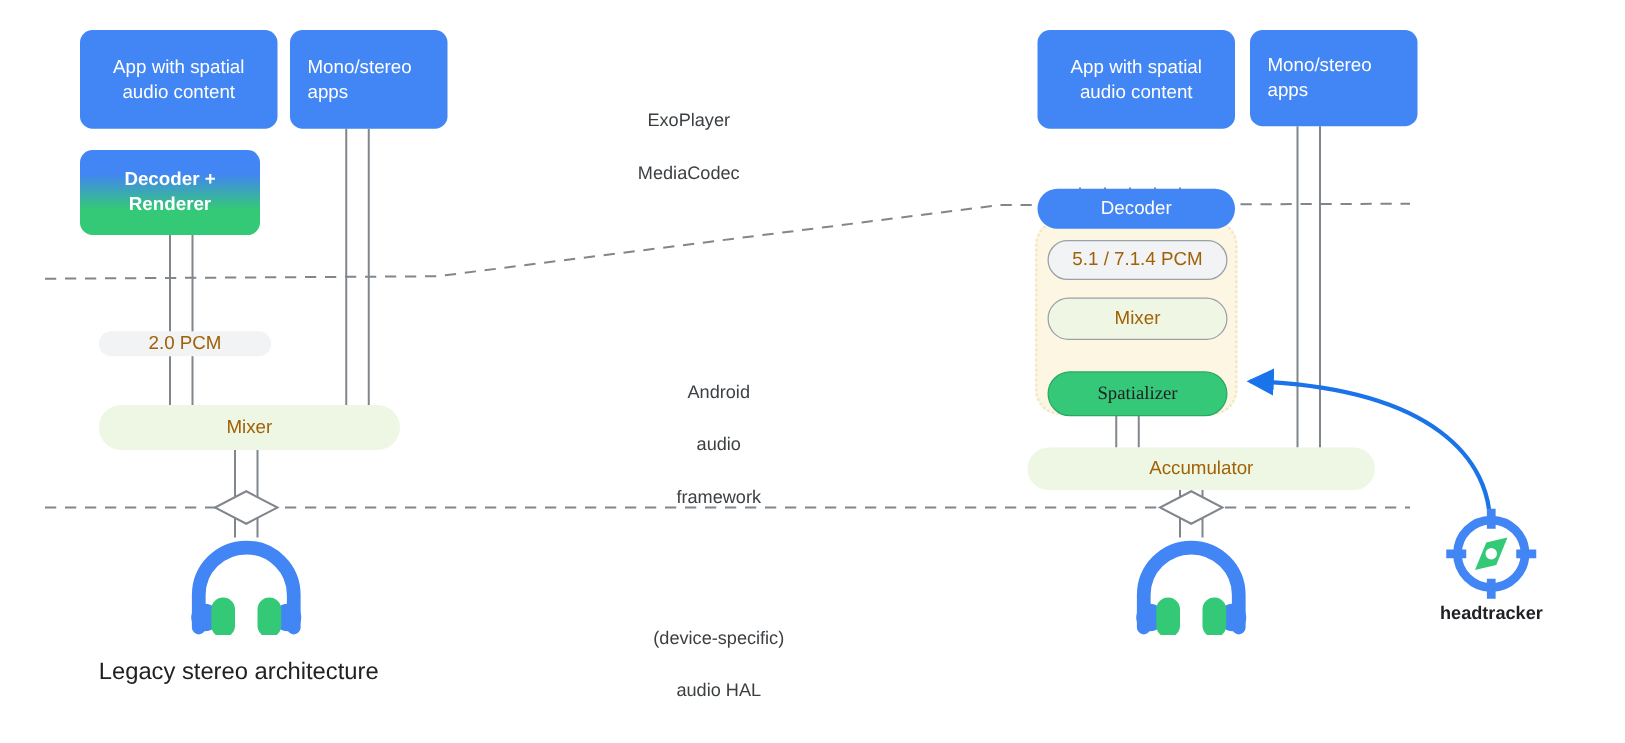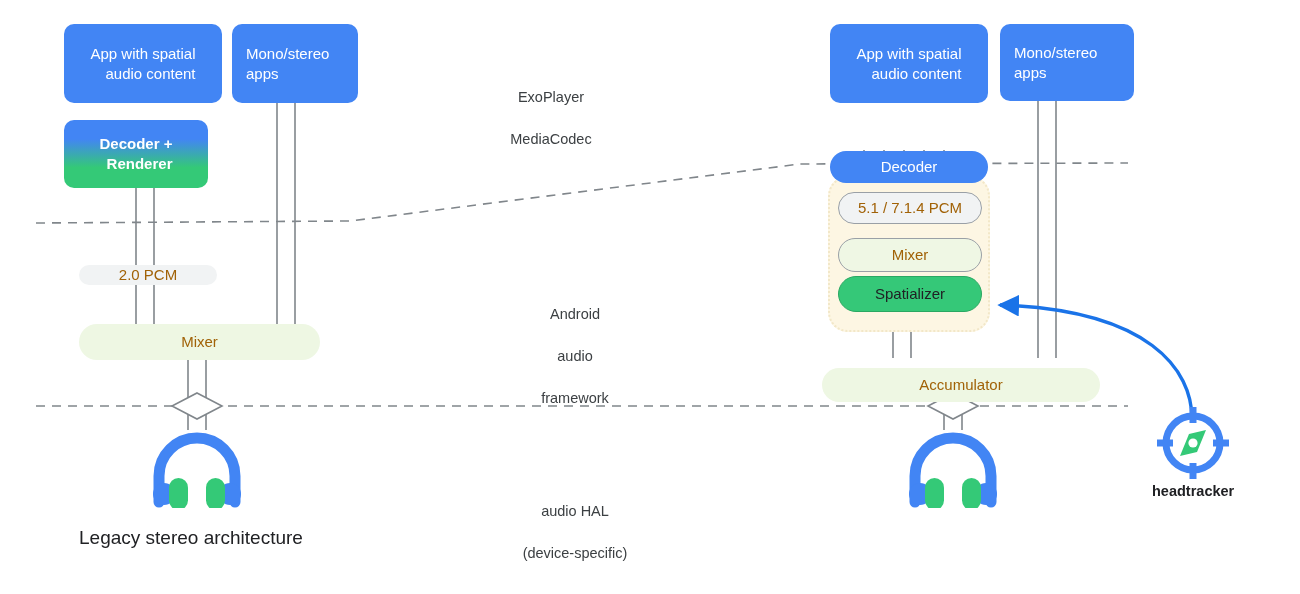--- a/index.html
+++ b/index.html
@@ -1,19 +1,19 @@
 <!DOCTYPE html>
 <html><head>
 <meta charset="utf-8">
 <style>
   html,body{margin:0;padding:0;background:#ffffff;}
   body{width:1300px;height:594px;font-family:"Liberation Sans",sans-serif;overflow:hidden;}
   #stage{position:relative;width:1300px;height:594px;background:#fff;}
   #svgwrap{position:absolute;left:0;top:0;width:1300px;height:594px;}
-  .node{position:absolute;box-sizing:border-box;display:flex;align-items:center;justify-content:center;text-align:right;}
+  .node{position:absolute;box-sizing:border-box;display:flex;align-items:center;justify-content:center;text-align:center;}
   .blue{background:#4285f4;color:#ffffff;border-radius:10px;font-size:15px;line-height:20px;}
   .blue.bold{font-weight:normal;margin-top:33px;}
   .gradbox{background:linear-gradient(180deg,#4285f4 0%,#4285f4 28%,#34c977 70%,#34c977 100%);
            color:#fff;border-radius:10px;font-weight:bold;font-size:15px;line-height:20px;}
   .pill{border-radius:999px;font-size:15px;line-height:20px;color:#a16207;}
   .gray{background:#f1f3f4;}
   .graybd{background:#f1f3f4;border:1px solid #9aa0a6;}
   .lgreen{background:#eef7e3;}
   .lgreenbd{background:#eff7e4;border:1px solid #9aa0a6;}
   .solidgreen{background:#35c878;border:1px solid #2aa863;color:#202124;}
@@ -163,25 +163,25 @@
   </div>
 
   <div class="node pill graybd" style="left:838px;top:192px;width:144px;height:32px;">
     <span>5.1 / 7.1.4 PCM</span>
   </div>
 
   <div class="node pill lgreenbd" style="left:838px;top:238px;width:144px;height:34px;">
     <span>Mixer</span>
   </div>
 
-  <div class="node pill solidgreen" style="left:838px;top:276px;width:144px;height:36px;">
+  <div class="node pill solidgreen" style="left:838px;top:297px;width:144px;height:36px;font-family:Liberation Serif, serif;">
     <span>Spatializer</span>
   </div>
 
-  <div class="node pill lgreen" style="left:822px;top:358px;width:278px;height:34px;margin-top:10px;">
+  <div class="node pill lgreen" style="left:822px;top:358px;width:278px;height:34px;">
     <span>Accumulator</span>
   </div>
 
   <div class="icon" style="left:903px;top:428px;width:100px;height:80px;">
     <svg viewBox="0 0 100 80" width="100" height="80">
       <path d="M12,74 L12,48 A38,38 0 0 1 88,48 L88,74" fill="none" stroke="#4285f4" stroke-width="11" stroke-linecap="round"></path>
       <rect x="6" y="55" width="22" height="22" rx="11" fill="#4285f4"></rect>
       <rect x="72" y="55" width="22" height="22" rx="11" fill="#4285f4"></rect>
       <rect x="22" y="50" width="19" height="32" rx="9.5" fill="#34c977"></rect>
       <rect x="59" y="50" width="19" height="32" rx="9.5" fill="#34c977"></rect>
@@ -208,17 +208,17 @@
     <div>MediaCodec</div>
   </div>
 
   <div class="sidelabel" style="left:490px;top:283px;width:170px;">
     <div>Android</div>
     <div>audio</div>
     <div>framework</div>
   </div>
 
   <div class="sidelabel" style="left:490px;top:480px;width:170px;">
+    <div>(device-specific)</div>
     <div>audio HAL</div>
-    <div>(device-specific)</div>
   </div>
 
 </div>
 
 </body></html>

